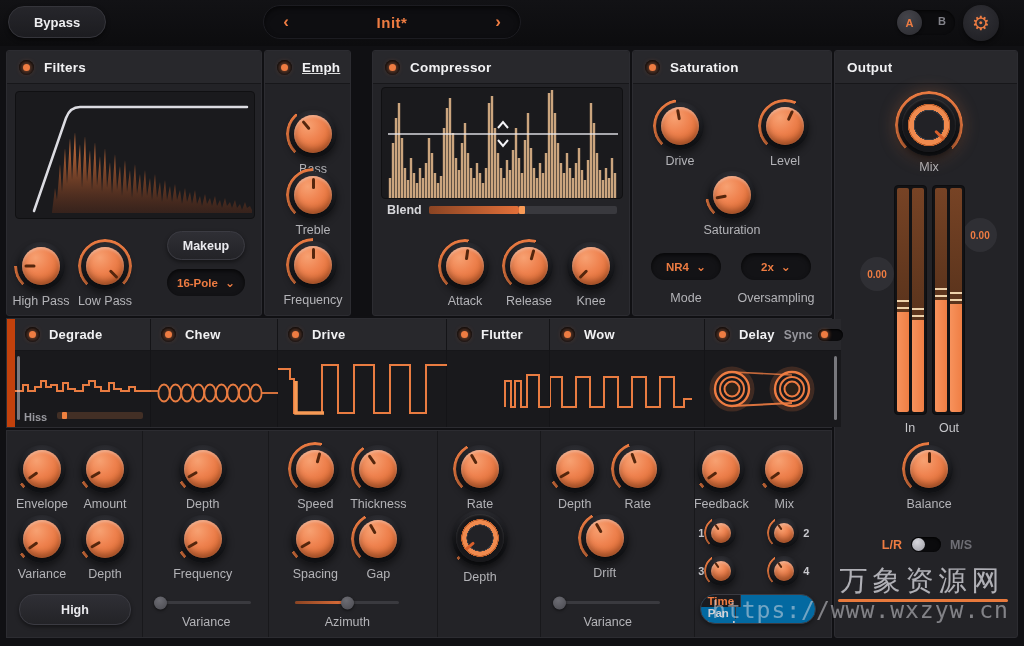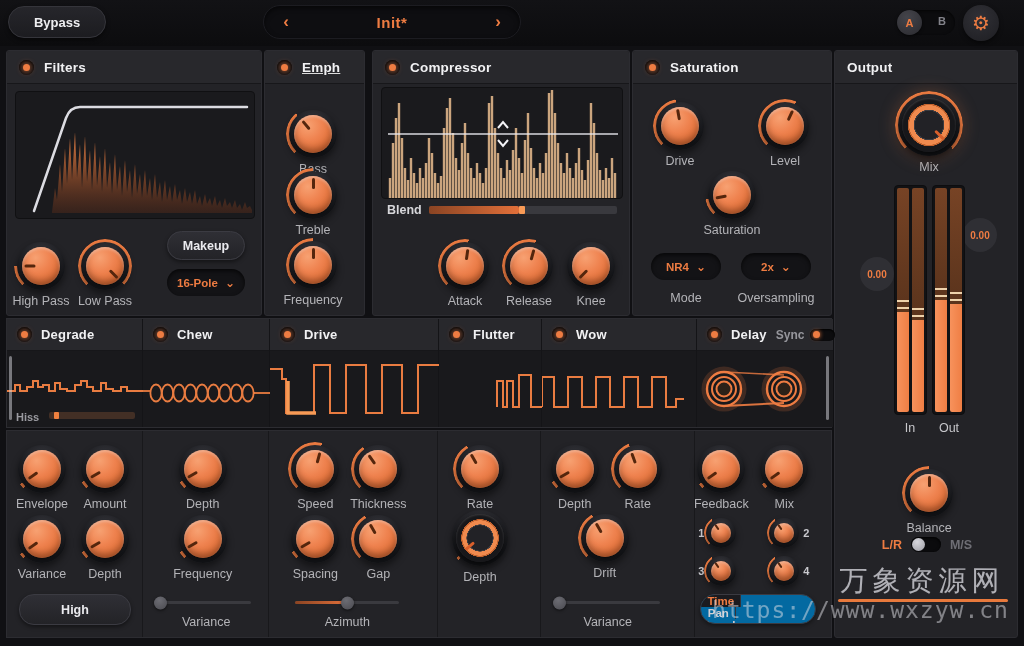--- a/index.html
+++ b/index.html
@@ -81,21 +81,21 @@
   .mbar{flex:1;border-radius:2px;overflow:hidden;display:flex;flex-direction:column;}
   .mbar .dim{background:linear-gradient(#774325,#5d351d);}
   .mbar .sep{height:2px;background:#eed2ab;}
   .mbar .gap{background:#5d351d;}
   .mbar .bright{flex:1;background:linear-gradient(90deg,#f7925c,#ef7e44);}
   .bubble{position:absolute;width:34px;height:34px;border-radius:50%;background:rgba(210,210,220,.07);
     display:flex;align-items:center;justify-content:center;color:var(--accent);font-size:10px;font-weight:700;}
   .mlabel{position:absolute;width:40px;text-align:center;font-size:12.5px;color:#c7c7cb;}
 
   
-  .mid{position:absolute;left:6px;top:318px;width:826px;height:110px;display:flex;background:#c2410c;border:1px solid #2c2c31;}
+  .mid{position:absolute;left:6px;top:318px;width:826px;height:110px;display:flex;background:#c2410c;border:1px solid #2c2c31;padding-left:8px;}
   .msec{position:relative;border-right:1px solid #141417;}
   .msec:last-child{border-right:none;}
   .mhead{height:32px;display:flex;align-items:center;gap:9px;padding:0 10px;background:#28282c;border-bottom:1px solid #161619;}
   .mhead .ptitle{font-size:13px;}
   .mdisp{position:relative;height:76px;background:#19191c;}
   .sync{margin-left:auto;display:flex;align-items:center;gap:6px;}
   .sync .slab{font-size:12px;font-weight:700;color:#96969c;}
   .sync .spill{width:25px;height:12px;border-radius:6px;background:#0c0c0e;position:relative;box-shadow:inset 0 1px 2px #000;cursor:pointer;}
   .sync .spill::after{content:"";position:absolute;left:3px;top:2.5px;width:7px;height:7px;border-radius:50%;background:var(--accent);box-shadow:0 0 4px var(--accent);}
   .vhandle{position:absolute;top:5px;width:3px;height:64px;background:rgba(215,215,222,.5);border-radius:2px;}
@@ -184,21 +184,21 @@
   </div>
   <div class="btn" style="left:160px;top:180px;width:78px;height:29px;text-align:center;">
     <span>Makeup</span>
   </div>
   <div class="drop" style="left:160px;top:218px;width:78px;height:27px;">
     <span>16-Pole</span>
     <span class="chev">⌄</span>
   </div>
 </div>
 
-<div class="panel" style="left:264px;top:50px;width:101px;height:266px;text-decoration:underline;">
+<div class="panel" style="left:264px;top:50px;width:87px;height:266px;text-decoration:underline;">
   <div class="phead">
     <div class="led"></div>
     <div class="ptitle">Emph</div>
   </div>
   <div class="kctl" style="left:10px;top:61px;">
     <div class="knob" style="--a: -40;">
         <div class="arc"></div>
         <div class="bezel"></div>
         <div class="cap">
           <div class="tick"></div>
@@ -378,21 +378,21 @@
         <div class="dim" style="height:104px;"></div>
         <div class="sep"></div>
         <div class="gap" style="height:5px;"></div>
         <div class="sep"></div>
         <div class="gap" style="height:3px;"></div>
         <div class="bright"></div>
       </div>
   </div>
   <div class="mlabel" style="left:55px;top:370px;">In</div>
   <div class="mlabel" style="left:94px;top:370px;">Out</div>
-  <div class="kctl" style="left:56px;top:420px;">
+  <div class="kctl" style="left:56px;top:396px;">
     <div class="knob" style="--a: 0;">
         <div class="arc"></div>
         <div class="bezel"></div>
         <div class="cap">
           <div class="tick"></div>
         </div>
       </div>
     <div class="klabel">Balance</div>
   </div>
   <div class="lrms" style="left:28px;top:486px;width:128px;justify-content:center;">

